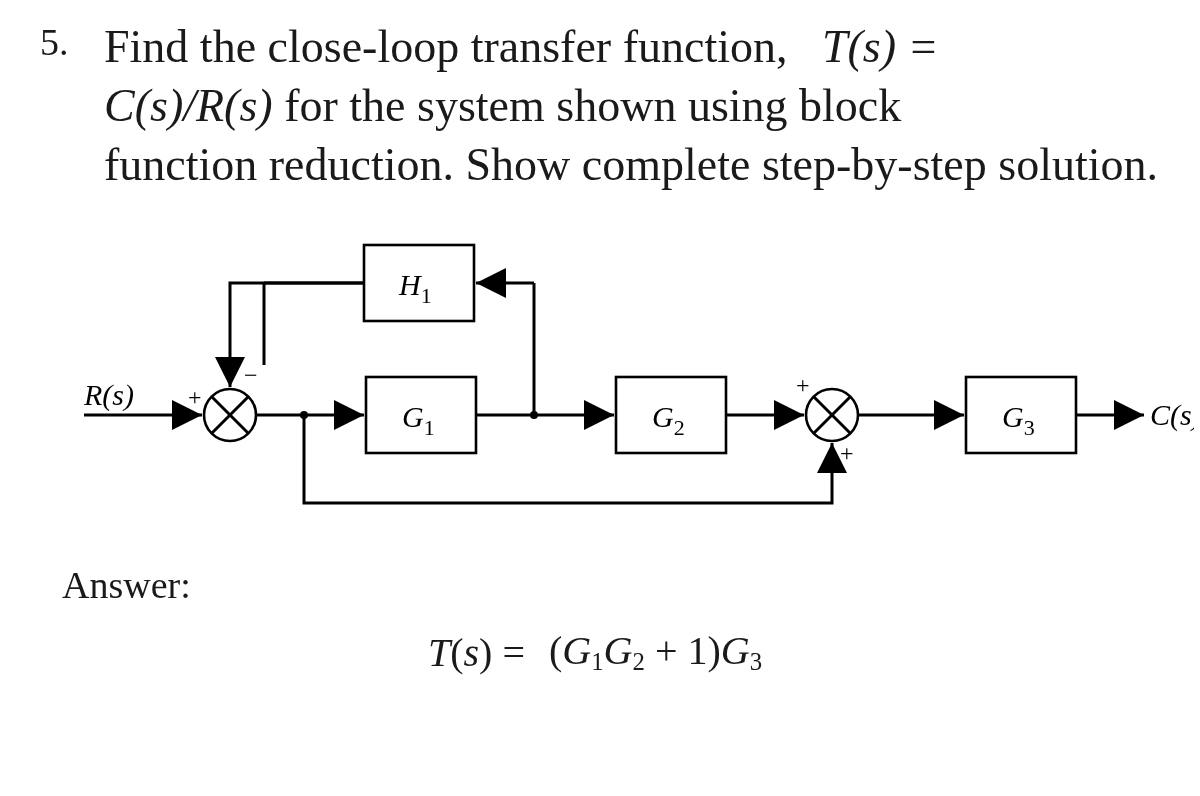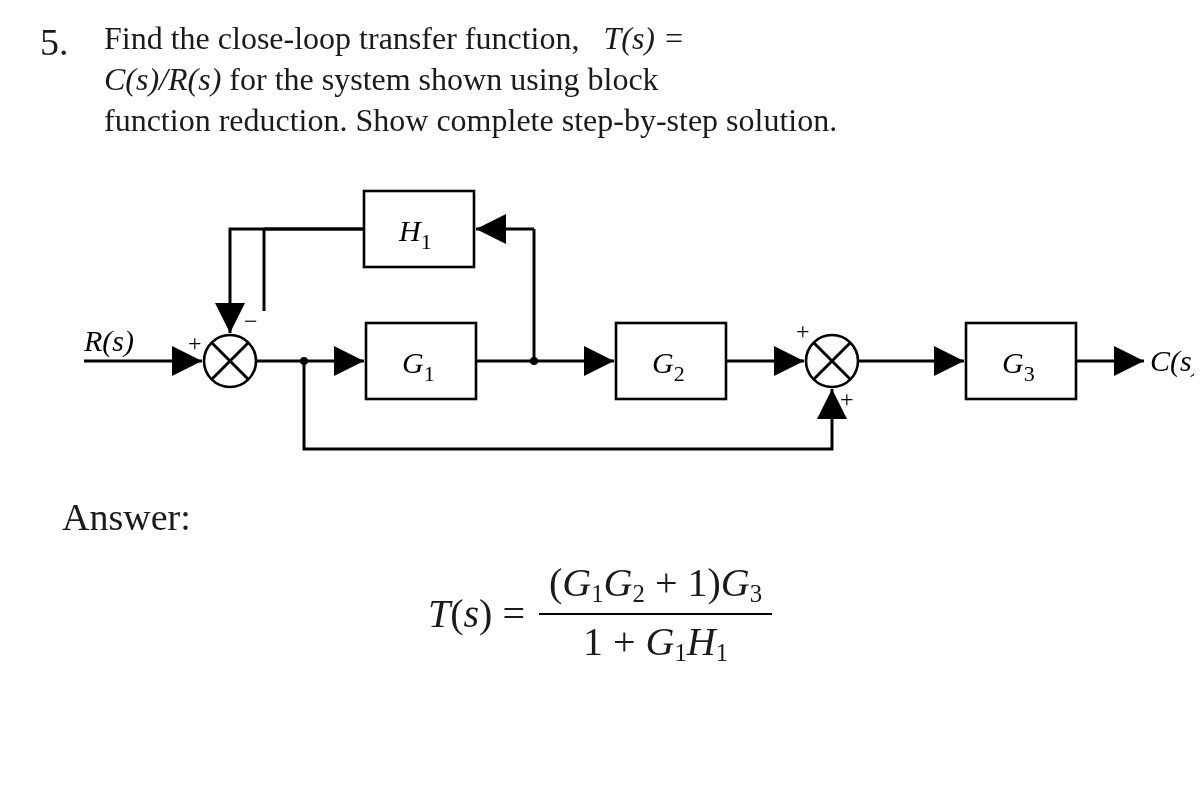--- a/index.html
+++ b/index.html
@@ -20,21 +20,21 @@
     align-items: flex-start;
   }
   .qnum {
     font-size: 38px;
     width: 64px;
     flex: 0 0 64px;
     padding-top: 2px;
   }
   .qbody {
     flex: 1;
-    font-size: 32px;
+    font-size: 46px;
     line-height: 1.28;
     text-align: justify;
   }
   .it { font-style: italic; }
   .bold { font-weight: 400; }
   .diagram-wrap {
     margin: 40px 0 0 44px;
   }
   .diagram {
     display: block;
@@ -67,37 +67,37 @@
     font-size: 22px;
     font-style: normal;
   }
   .sgn {
     font-family: "Times New Roman", serif;
     font-size: 24px;
     font-style: normal;
     fill: #000;
   }
   .answer {
-    margin: 14px 0 0 22px;
+    margin: 28px 0 0 22px;
     font-size: 38px;
   }
   .formula {
     text-align: center;
     margin-top: 20px;
   }
   .formula-inner {
     display: inline-flex;
     align-items: center;
     font-size: 40px;
     gap: 14px;
   }
   .lhs .it, .frac .it { font-style: italic; }
   .frac {
     display: inline-flex;
-    flex-direction: column;
+    flex-direction: row;
     line-height: 1.08;
   }
   .num, .den {
     padding: 2px 10px;
     white-space: nowrap;
   }
   .bar {
     width: 100%;
     border-top: 2.6px solid #000;
     margin: 3px 0;
@@ -195,18 +195,17 @@
   </div>
 
   <div class="answer">Answer:</div>
 
   <div class="formula">
     <div class="formula-inner">
       <span class="lhs"><span class="it">T</span>(<span class="it">s</span>)&nbsp;=</span>
       <span class="frac">
         <span class="num">(<span class="it">G</span><sub class="fs">1</sub><span class="it">G</span><sub class="fs">2</sub>&nbsp;+&nbsp;1)<span class="it">G</span><sub class="fs">3</sub></span>
         <span class="bar"></span>
-        <span class="den">1&nbsp;+&nbsp;<span class="it">G</span><sub class="fs">1</sub><span class="it">H</span><sub class="fs">1</sub></span>
       </span>
     </div>
   </div>
 
 </div>
 
 </body></html>

